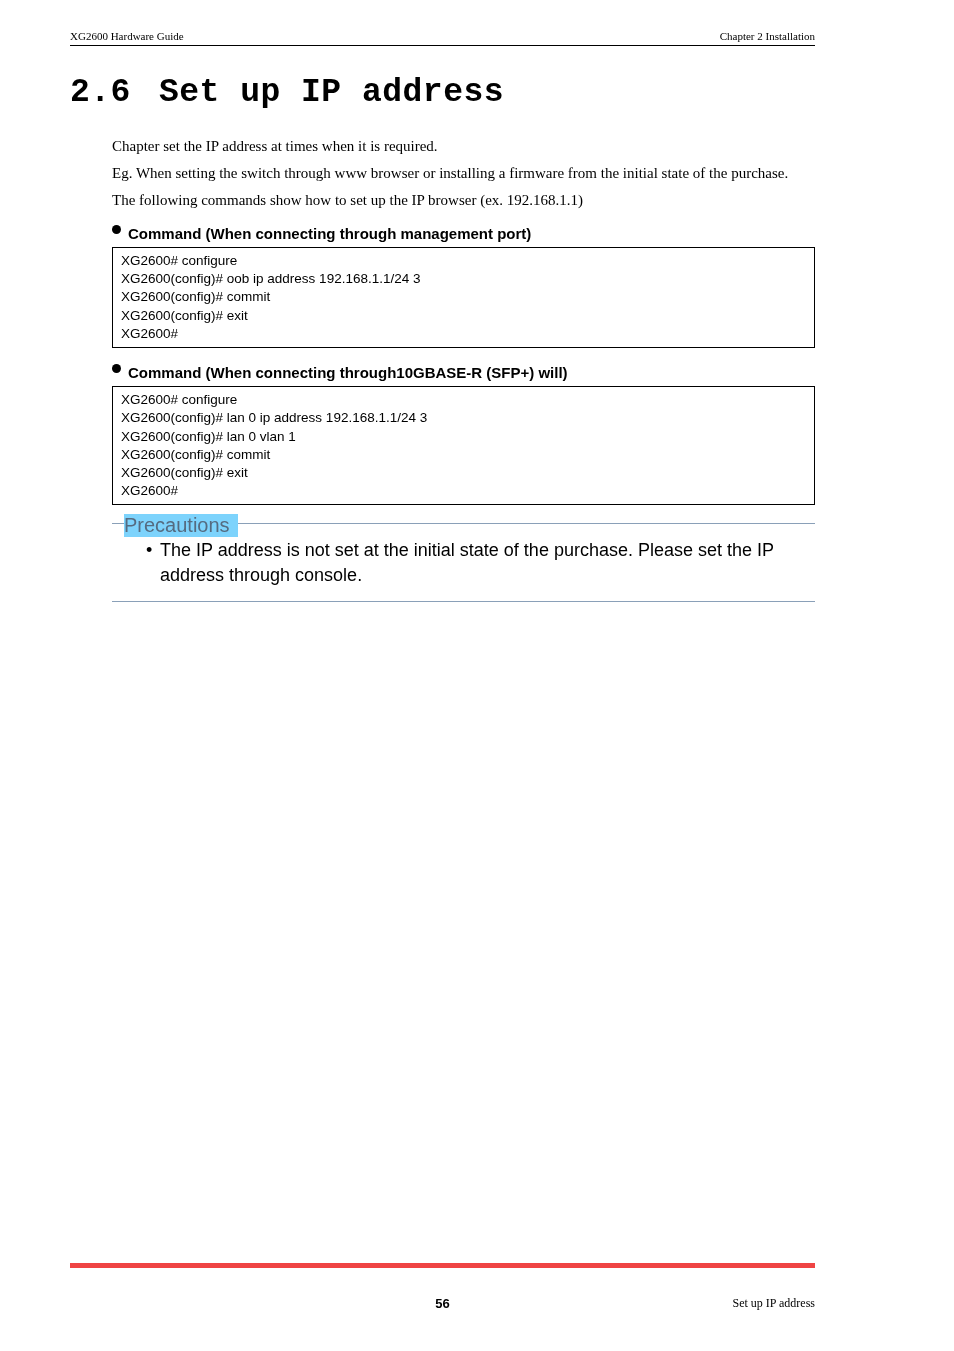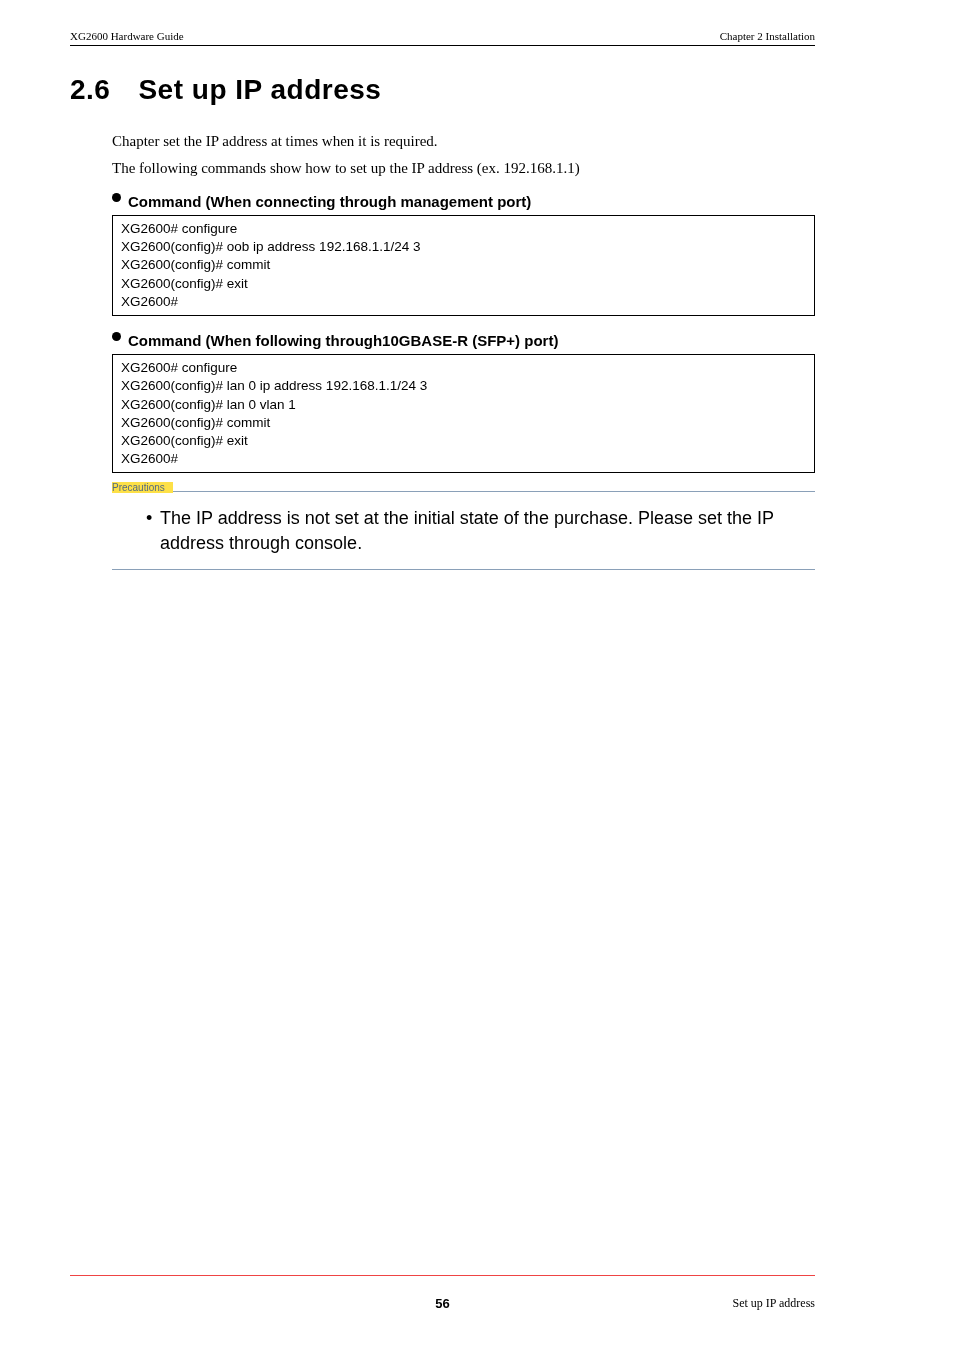--- a/index.html
+++ b/index.html
@@ -19,23 +19,23 @@
   .header-row {
     display: flex;
     justify-content: space-between;
     font-size: 11px;
     font-family: "Times New Roman", Times, serif;
     border-bottom: 1px solid #000;
     padding-bottom: 3px;
     margin-bottom: 28px;
   }
   .section-title {
-    font-family: Liberation Sans, sans-serif;
+    font-family: Liberation Mono, monospace;
     font-weight: 900;
-    font-size: 28px;
+    font-size: 33px;
     margin: 10px 0 25px 0;
     letter-spacing: 0.5px;
   }
   .section-num { margin-right: 28px; }
   .body-text {
     font-size: 15px;
     line-height: 1.4;
     margin: 0 0 6px 42px;
   }
   .bullet-heading {
@@ -67,47 +67,47 @@
   .precautions-block {
     margin: 18px 0 0 42px;
     border-top: 1px solid #8aa0b8;
     border-bottom: 1px solid #8aa0b8;
     padding: 8px 0 8px 0;
     position: relative;
   }
   .precautions-label {
     position: absolute;
     top: -10px;
-    left: 0;
-    background: #fde047;
+    left: 12px;
+    background: #7dd3fc;
     padding-right: 8px;
     font-family: Arial, "Helvetica Neue", Helvetica, sans-serif;
     color: #556b80;
-    font-size: 10px;
+    font-size: 20px;
   }
   .precaution-item {
     font-family: Arial, "Helvetica Neue", Helvetica, sans-serif;
     font-size: 18px;
     line-height: 1.35;
     margin: 6px 10px 6px 48px;
     position: relative;
   }
   .precaution-item::before {
     content: "•";
     position: absolute;
     left: -14px;
     top: 0;
   }
   .footer {
     position: absolute;
     bottom: 40px;
     left: 70px;
     right: 70px;
-    border-top: 1px solid #ef4444;
-    padding-top: 20px;
+    border-top: 5px solid #ef4444;
+    padding-top: 28px;
     display: flex;
     justify-content: space-between;
     align-items: center;
     font-size: 11px;
   }
   .footer-center {
     position: absolute;
     left: 50%;
     transform: translateX(-50%);
     font-family: Arial, "Helvetica Neue", Helvetica, sans-serif;
@@ -127,35 +127,36 @@
   <div class="header-row">
     <span>XG2600 Hardware Guide</span>
     <span>Chapter 2 Installation</span>
   </div>
 
   <h1 class="section-title">
     <span class="section-num">2.6</span><span>Set up IP address</span>
   </h1>
 
   <p class="body-text">Chapter set the IP address at times when it is required.</p>
-  <p class="body-text">The following commands show how to set up the IP address (ex. 192.168.1.1)</p>
+  <p class="body-text">Eg. When setting the switch through www browser or installing a firmware from the initial state of the purchase.</p>
+  <p class="body-text">The following commands show how to set up the IP browser (ex. 192.168.1.1)</p>
 
   <div class="bullet-heading">
     <span class="bullet-dot"></span>
     <span>Command (When connecting through management port)</span>
   </div>
   <div class="code-box">XG2600# configure
 XG2600(config)# oob ip address 192.168.1.1/24 3
 XG2600(config)# commit
 XG2600(config)# exit
 XG2600#</div>
 
   <div class="bullet-heading">
     <span class="bullet-dot"></span>
-    <span>Command (When following through10GBASE-R (SFP+) port)</span>
+    <span>Command (When connecting through10GBASE-R (SFP+) will)</span>
   </div>
   <div class="code-box">XG2600# configure
 XG2600(config)# lan 0 ip address 192.168.1.1/24 3
 XG2600(config)# lan 0 vlan 1
 XG2600(config)# commit
 XG2600(config)# exit
 XG2600#</div>
 
   <div class="precautions-block">
     <span class="precautions-label">Precautions</span>

